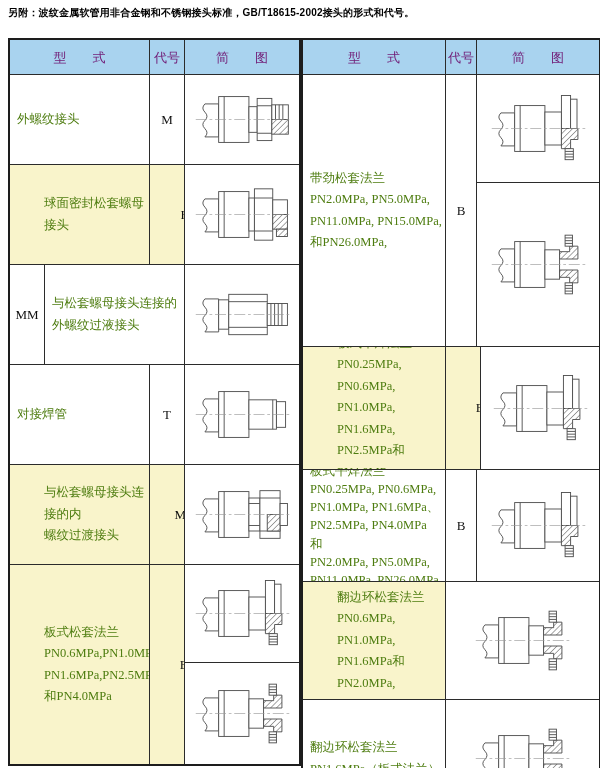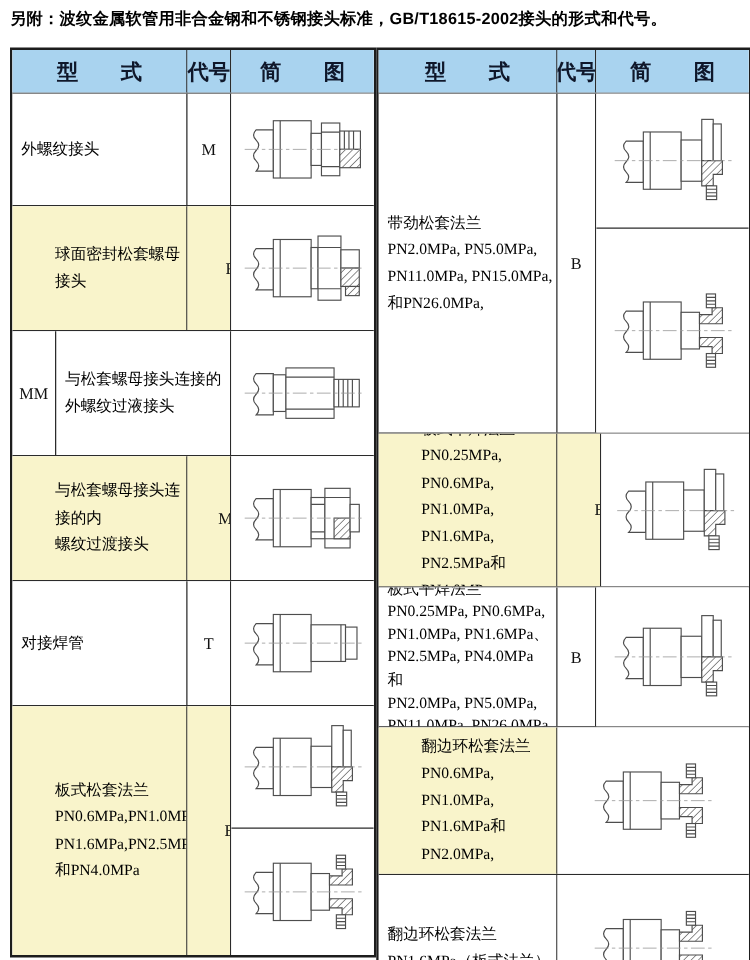--- a/index.html
+++ b/index.html
@@ -2,51 +2,51 @@
 <html><head>
 <meta charset="utf-8">
 <style>
   html,body{margin:0;padding:0;}
   body{
     width:600px;height:768px;background:#ffffff;position:relative;
     font-family:"Liberation Sans",sans-serif;overflow:hidden;
   }
   .note{
     position:absolute;left:8px;top:6px;width:588px;
-    font-size:13px;font-weight:600;color:#000;letter-spacing:.2px;
+    font-size:10px;font-weight:600;color:#000;letter-spacing:.2px;
     font-family:"Liberation Sans",sans-serif;white-space:nowrap;
   }
   .tbl{
     position:absolute;top:38px;border:2px solid #1d1d1d;background:#fff;
   }
   .tbl.left{left:8px;width:289px;}
   .tbl.right{left:301px;width:296px;}
   .row{display:flex;border-bottom:1px solid #2b2b2b;box-sizing:border-box;background:#fff;}
   .row.last{border-bottom:none;}
   .cell{border-right:1px solid #2b2b2b;box-sizing:border-box;overflow:hidden;}
   .cell.c-diag{border-right:none;}
   .tbl.left  .c-type{width:140px;}
   .tbl.left  .c-code{width:35px;}
   .tbl.right .c-type{width:143px;}
   .tbl.right .c-code{width:31px;}
   .c-diag{flex:1;display:flex;flex-direction:column;background:#fff;}
   .c-type{
     display:flex;align-items:center;padding:4px 3px 4px 7px;
     font-family:"Liberation Serif",serif;font-size:12.5px;line-height:1.72;
-    color:#000000;white-space:pre-line;
+    color:#4d7c0f;white-space:pre-line;
   }
   .c-code{
     display:flex;align-items:center;justify-content:center;
     font-family:"Liberation Serif",serif;font-size:13px;color:#101010;text-align:center;
   }
   .hdr{height:35px;}
   .hdr .cell{
     background:#a9d3ef;display:flex;align-items:center;justify-content:center;
-    font-family:"Liberation Sans",sans-serif;font-size:17px;color:#0f172a;
-    padding:0;white-space:nowrap;line-height:1;font-weight:bold;
+    font-family:"Liberation Sans",sans-serif;font-size:13px;color:#701a75;
+    padding:0;white-space:nowrap;line-height:1;
   }
   .hl .c-type,.hl .c-code{background:#f9f4cb;padding-left:34px;}
   .dwrap{flex:1;display:flex;align-items:center;justify-content:center;min-height:0;}
   .dwrap + .dwrap{border-top:1px solid #2b2b2b;}
   .dwrap svg{display:block;}
 </style>
 </head>
 <body>
 
 <div class="note">另附：波纹金属软管用非合金钢和不锈钢接头标准，GB/T18615-2002接头的形式和代号。</div>
@@ -144,20 +144,46 @@
               <line x1="90" y1="30" x2="90" y2="54"></line>
               <line x1="94" y1="30" x2="94" y2="54"></line>
               <line x1="98" y1="30" x2="98" y2="54"></line>
               <line x1="4" y1="42" x2="106" y2="42" fill="none" stroke="#999" stroke-width="0.7" stroke-dasharray="12 3 3 3"></line>
             </g>
           </svg>
         </div>
     </div>
   </div>
 
+  <div class="row" style="height:100px">
+    <div class="cell c-type">对接焊管</div>
+    <div class="cell c-code">T</div>
+    <div class="cell c-diag">
+      <div class="dwrap">
+          <svg viewBox="0 0 110 84" width="103" height="77" xmlns="http://www.w3.org/2000/svg">
+            <defs>
+              <pattern id="hp5" patternUnits="userSpaceOnUse" width="4.5" height="4.5" patternTransform="rotate(45)">
+                <rect width="4.5" height="4.5" fill="#fff"></rect>
+                <line x1="0" y1="0" x2="0" y2="4.5" stroke="#6a6a6a" stroke-width="1.3"></line>
+              </pattern>
+            </defs>
+            <g fill="#ffffff" stroke="#4d4d4d" stroke-width="1">
+              <path d="M29,25 H14 q-4.5,4.5 0,9 q4.5,4.5 0,9 q-4.5,4.5 0,9 q4.5,4.5 0,9 H29 Z"></path>
+              <rect x="29" y="17" width="33" height="50"></rect>
+              <line x1="35" y1="17" x2="35" y2="67"></line>
+              <rect x="62" y="26" width="30" height="32"></rect>
+              <line x1="88" y1="26" x2="88" y2="58"></line>
+              <rect x="92" y="28" width="10" height="28"></rect>
+              <line x1="4" y1="42" x2="106" y2="42" fill="none" stroke="#999" stroke-width="0.7" stroke-dasharray="12 3 3 3"></line>
+            </g>
+          </svg>
+        </div>
+    </div>
+  </div>
+
   <div class="row hl" style="height:100px">
     <div class="cell c-type">与松套螺母接头连接的内
 螺纹过渡接头</div>
     <div class="cell c-code">MF</div>
     <div class="cell c-diag">
       <div class="dwrap">
           <svg viewBox="0 0 110 84" width="103" height="77" xmlns="http://www.w3.org/2000/svg">
             <defs>
               <pattern id="hp4" patternUnits="userSpaceOnUse" width="4.5" height="4.5" patternTransform="rotate(45)">
                 <rect width="4.5" height="4.5" fill="#fff"></rect>
@@ -169,46 +195,20 @@
               <rect x="29" y="17" width="33" height="50"></rect>
               <line x1="35" y1="17" x2="35" y2="67"></line>
               <rect x="62" y="24" width="12" height="36"></rect>
               <line x1="62" y1="30" x2="74" y2="30"></line>
               <line x1="62" y1="54" x2="74" y2="54"></line>
               <rect x="74" y="16" width="22" height="52"></rect>
               <line x1="74" y1="24" x2="96" y2="24"></line>
               <line x1="74" y1="60" x2="96" y2="60"></line>
               <rect x="82" y="42" width="14" height="18" fill="url(#hp4)"></rect>
               <rect x="96" y="30" width="8" height="24"></rect>
-              <line x1="4" y1="42" x2="106" y2="42" fill="none" stroke="#999" stroke-width="0.7" stroke-dasharray="12 3 3 3"></line>
-            </g>
-          </svg>
-        </div>
-    </div>
-  </div>
-
-  <div class="row" style="height:100px">
-    <div class="cell c-type">对接焊管</div>
-    <div class="cell c-code">T</div>
-    <div class="cell c-diag">
-      <div class="dwrap">
-          <svg viewBox="0 0 110 84" width="103" height="77" xmlns="http://www.w3.org/2000/svg">
-            <defs>
-              <pattern id="hp5" patternUnits="userSpaceOnUse" width="4.5" height="4.5" patternTransform="rotate(45)">
-                <rect width="4.5" height="4.5" fill="#fff"></rect>
-                <line x1="0" y1="0" x2="0" y2="4.5" stroke="#6a6a6a" stroke-width="1.3"></line>
-              </pattern>
-            </defs>
-            <g fill="#ffffff" stroke="#4d4d4d" stroke-width="1">
-              <path d="M29,25 H14 q-4.5,4.5 0,9 q4.5,4.5 0,9 q-4.5,4.5 0,9 q4.5,4.5 0,9 H29 Z"></path>
-              <rect x="29" y="17" width="33" height="50"></rect>
-              <line x1="35" y1="17" x2="35" y2="67"></line>
-              <rect x="62" y="26" width="30" height="32"></rect>
-              <line x1="88" y1="26" x2="88" y2="58"></line>
-              <rect x="92" y="28" width="10" height="28"></rect>
               <line x1="4" y1="42" x2="106" y2="42" fill="none" stroke="#999" stroke-width="0.7" stroke-dasharray="12 3 3 3"></line>
             </g>
           </svg>
         </div>
     </div>
   </div>
 
   <div class="row hl last" style="height:199px">
     <div class="cell c-type">板式松套法兰
 PN0.6MPa,PN1.0MPa,

